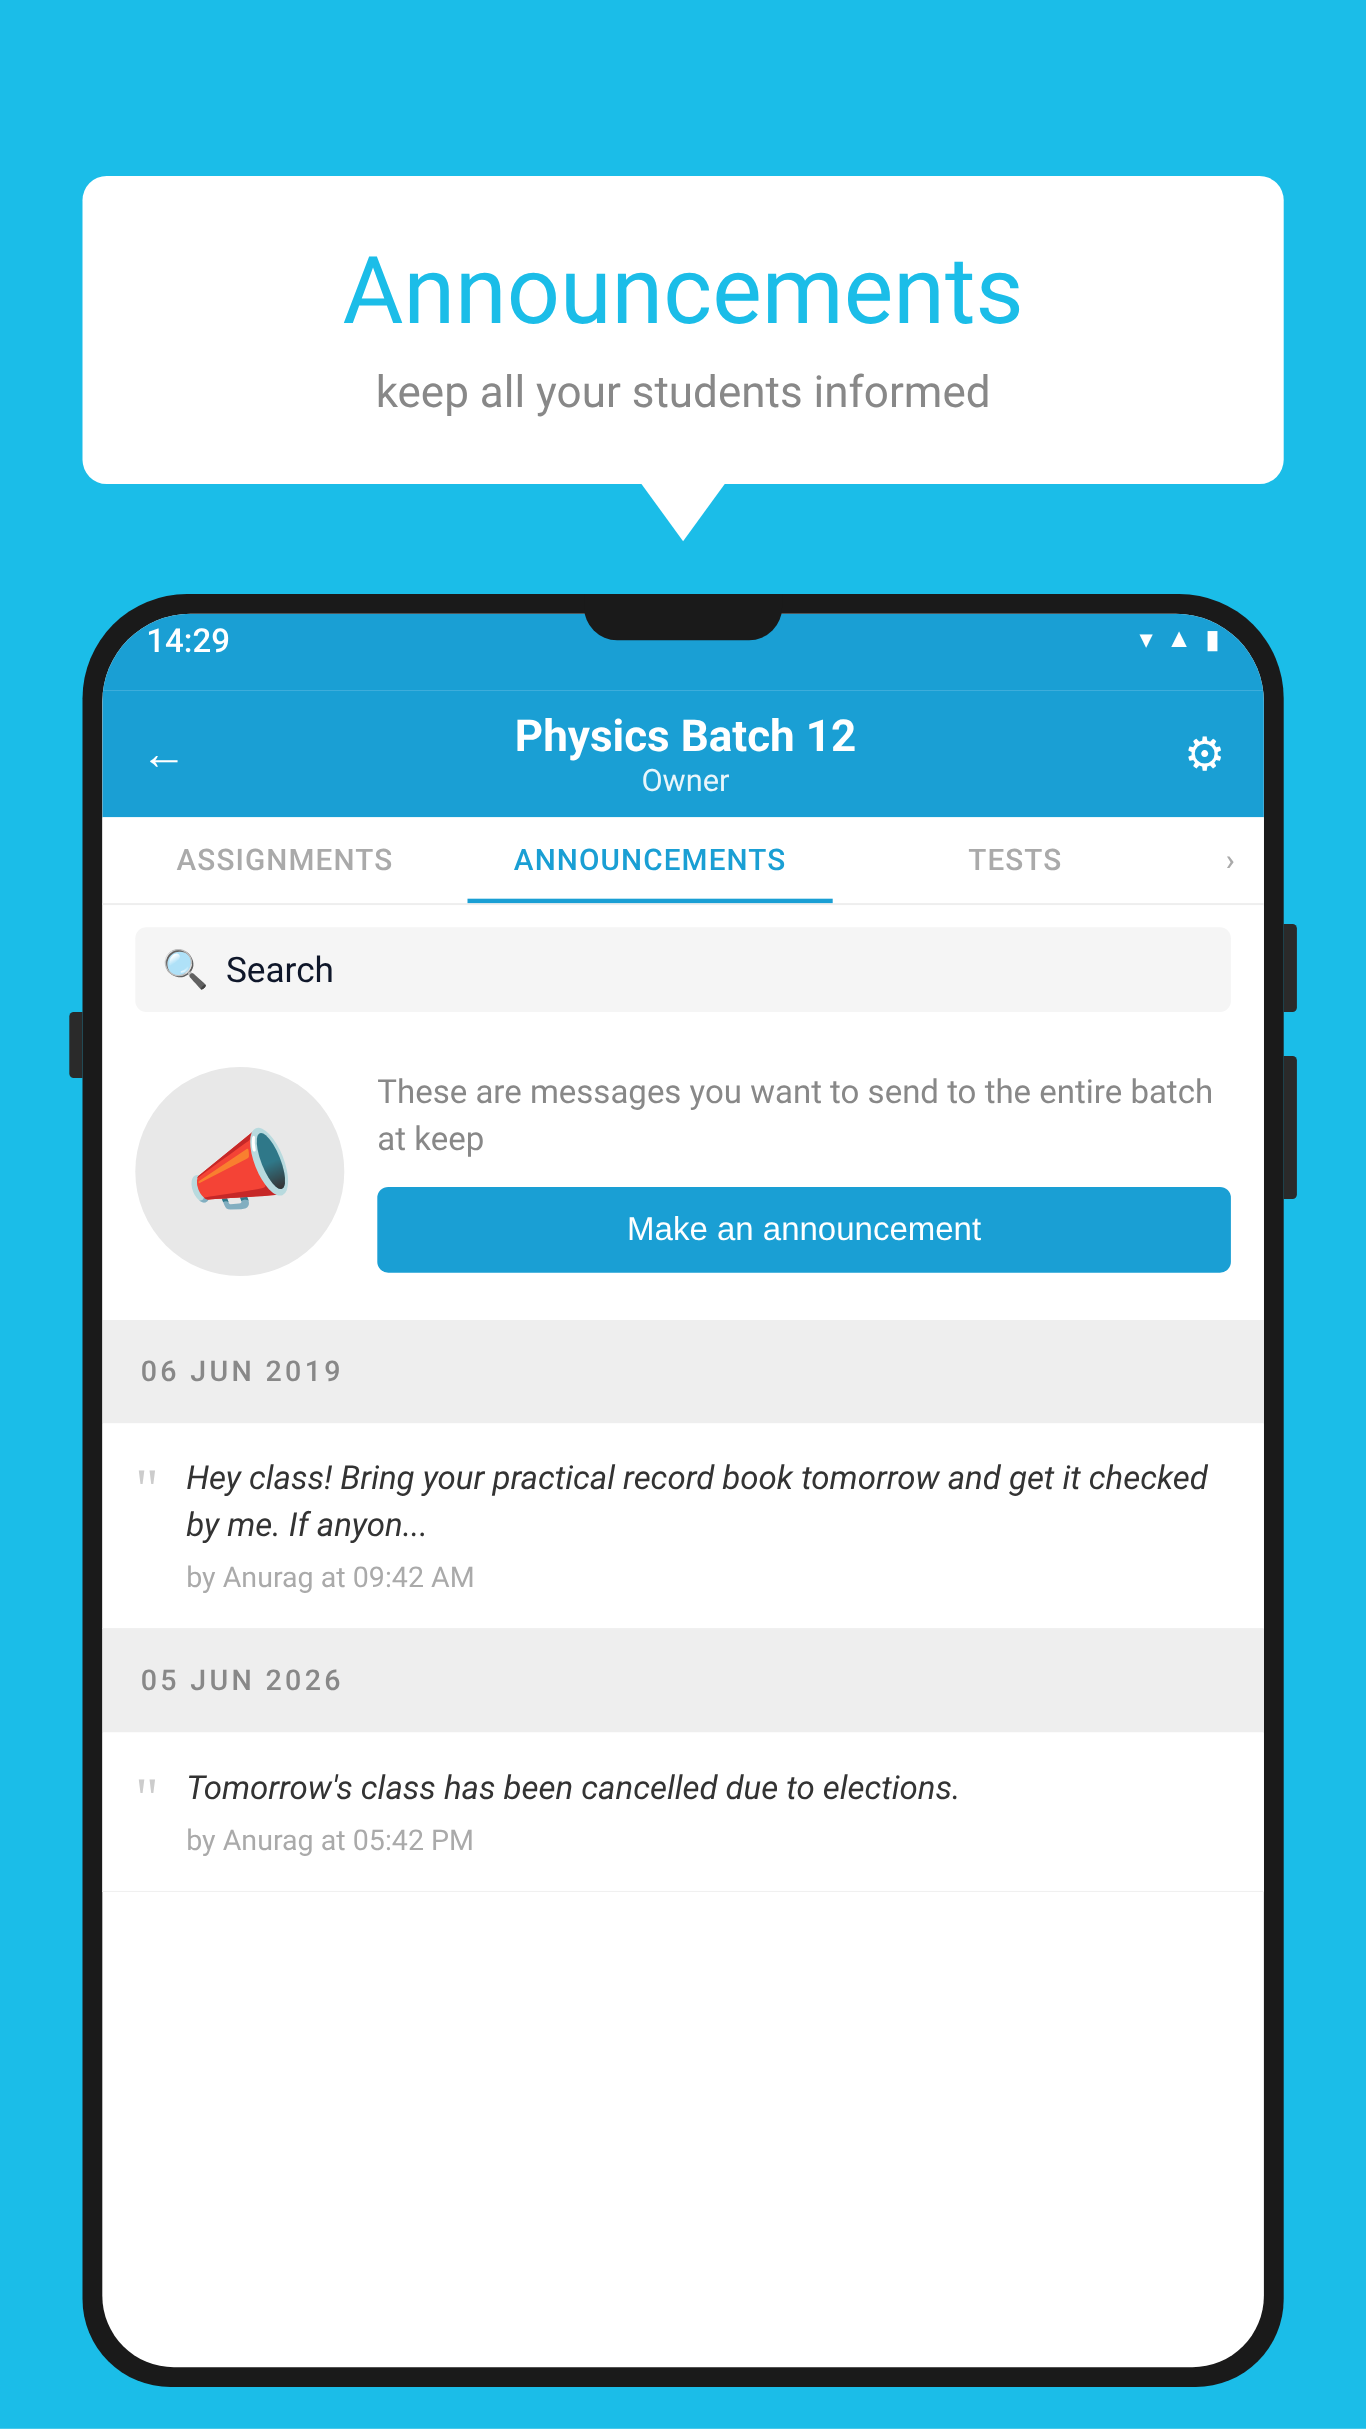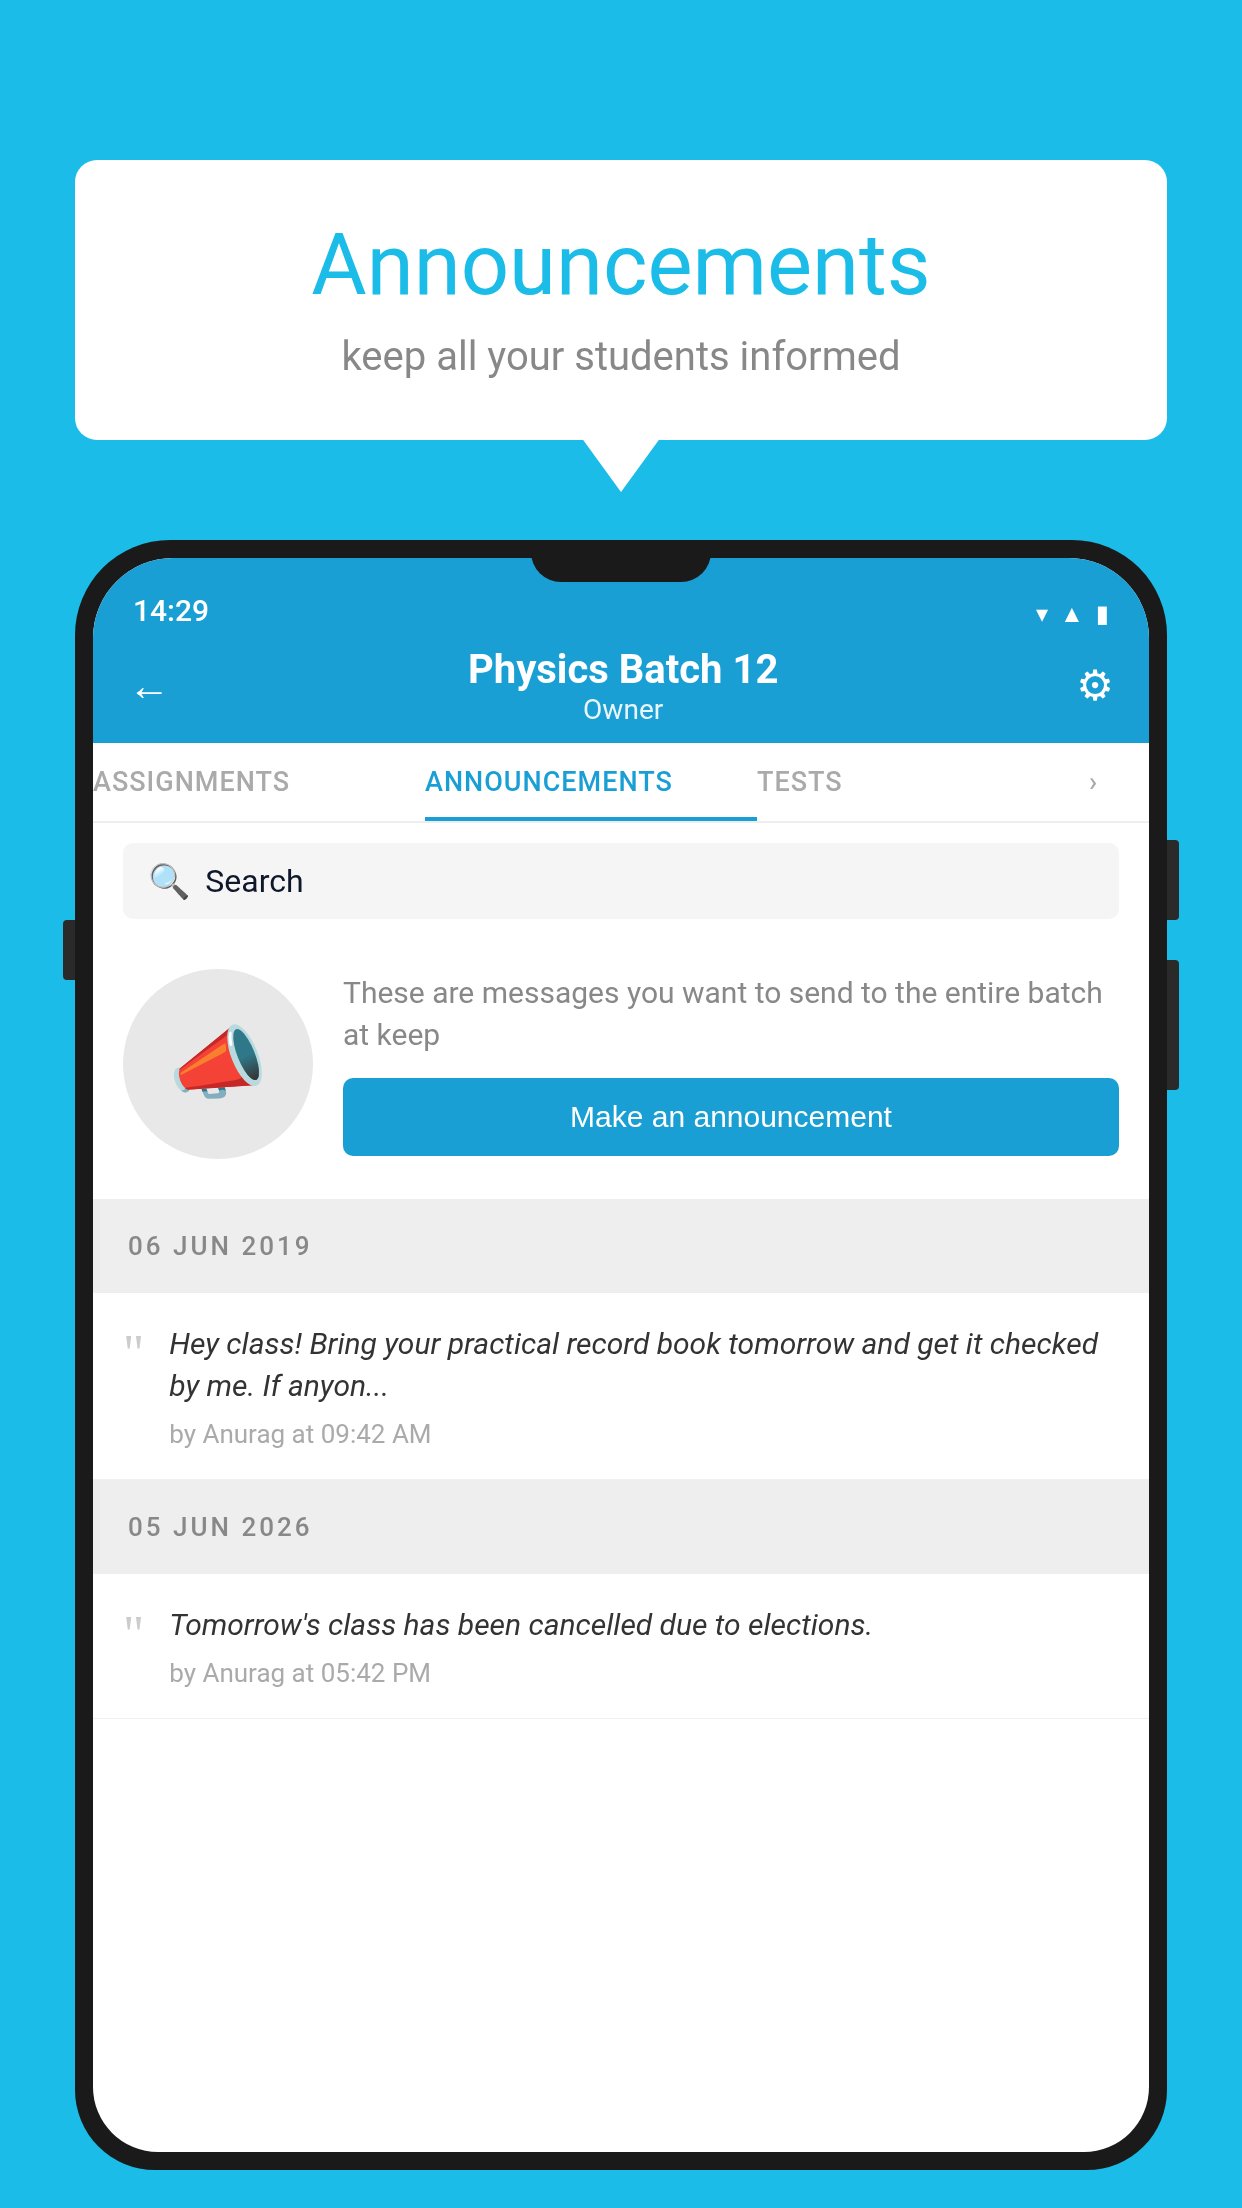--- a/index.html
+++ b/index.html
@@ -93,21 +93,21 @@
       background: #1a1a1a;
       border-radius: 0 0 30px 30px;
       z-index: 10;
     }
 
     
     .status-bar {
       background: #1a9fd4;
       height: 70px;
       display: flex;
-      align-items: flex-end;
+      align-items: flex-start;
       justify-content: space-between;
       padding: 0 40px;
       padding-top: 8px;
     }
 
     .status-time {
       color: #ffffff;
       font-size: 30px;
       font-weight: 500;
     }
@@ -165,20 +165,21 @@
       background: white;
       display: flex;
       border-bottom: 2px solid #eeeeee;
       height: 80px;
     }
 
     .tab {
       flex: 1;
       display: flex;
       align-items: center;
+      justify-content: center;
       font-size: 27px;
       font-weight: 500;
       color: #aaaaaa;
       cursor: pointer;
       position: relative;
       letter-spacing: 1px;
     }
 
     .tab.active {
       color: #1a9fd4;

